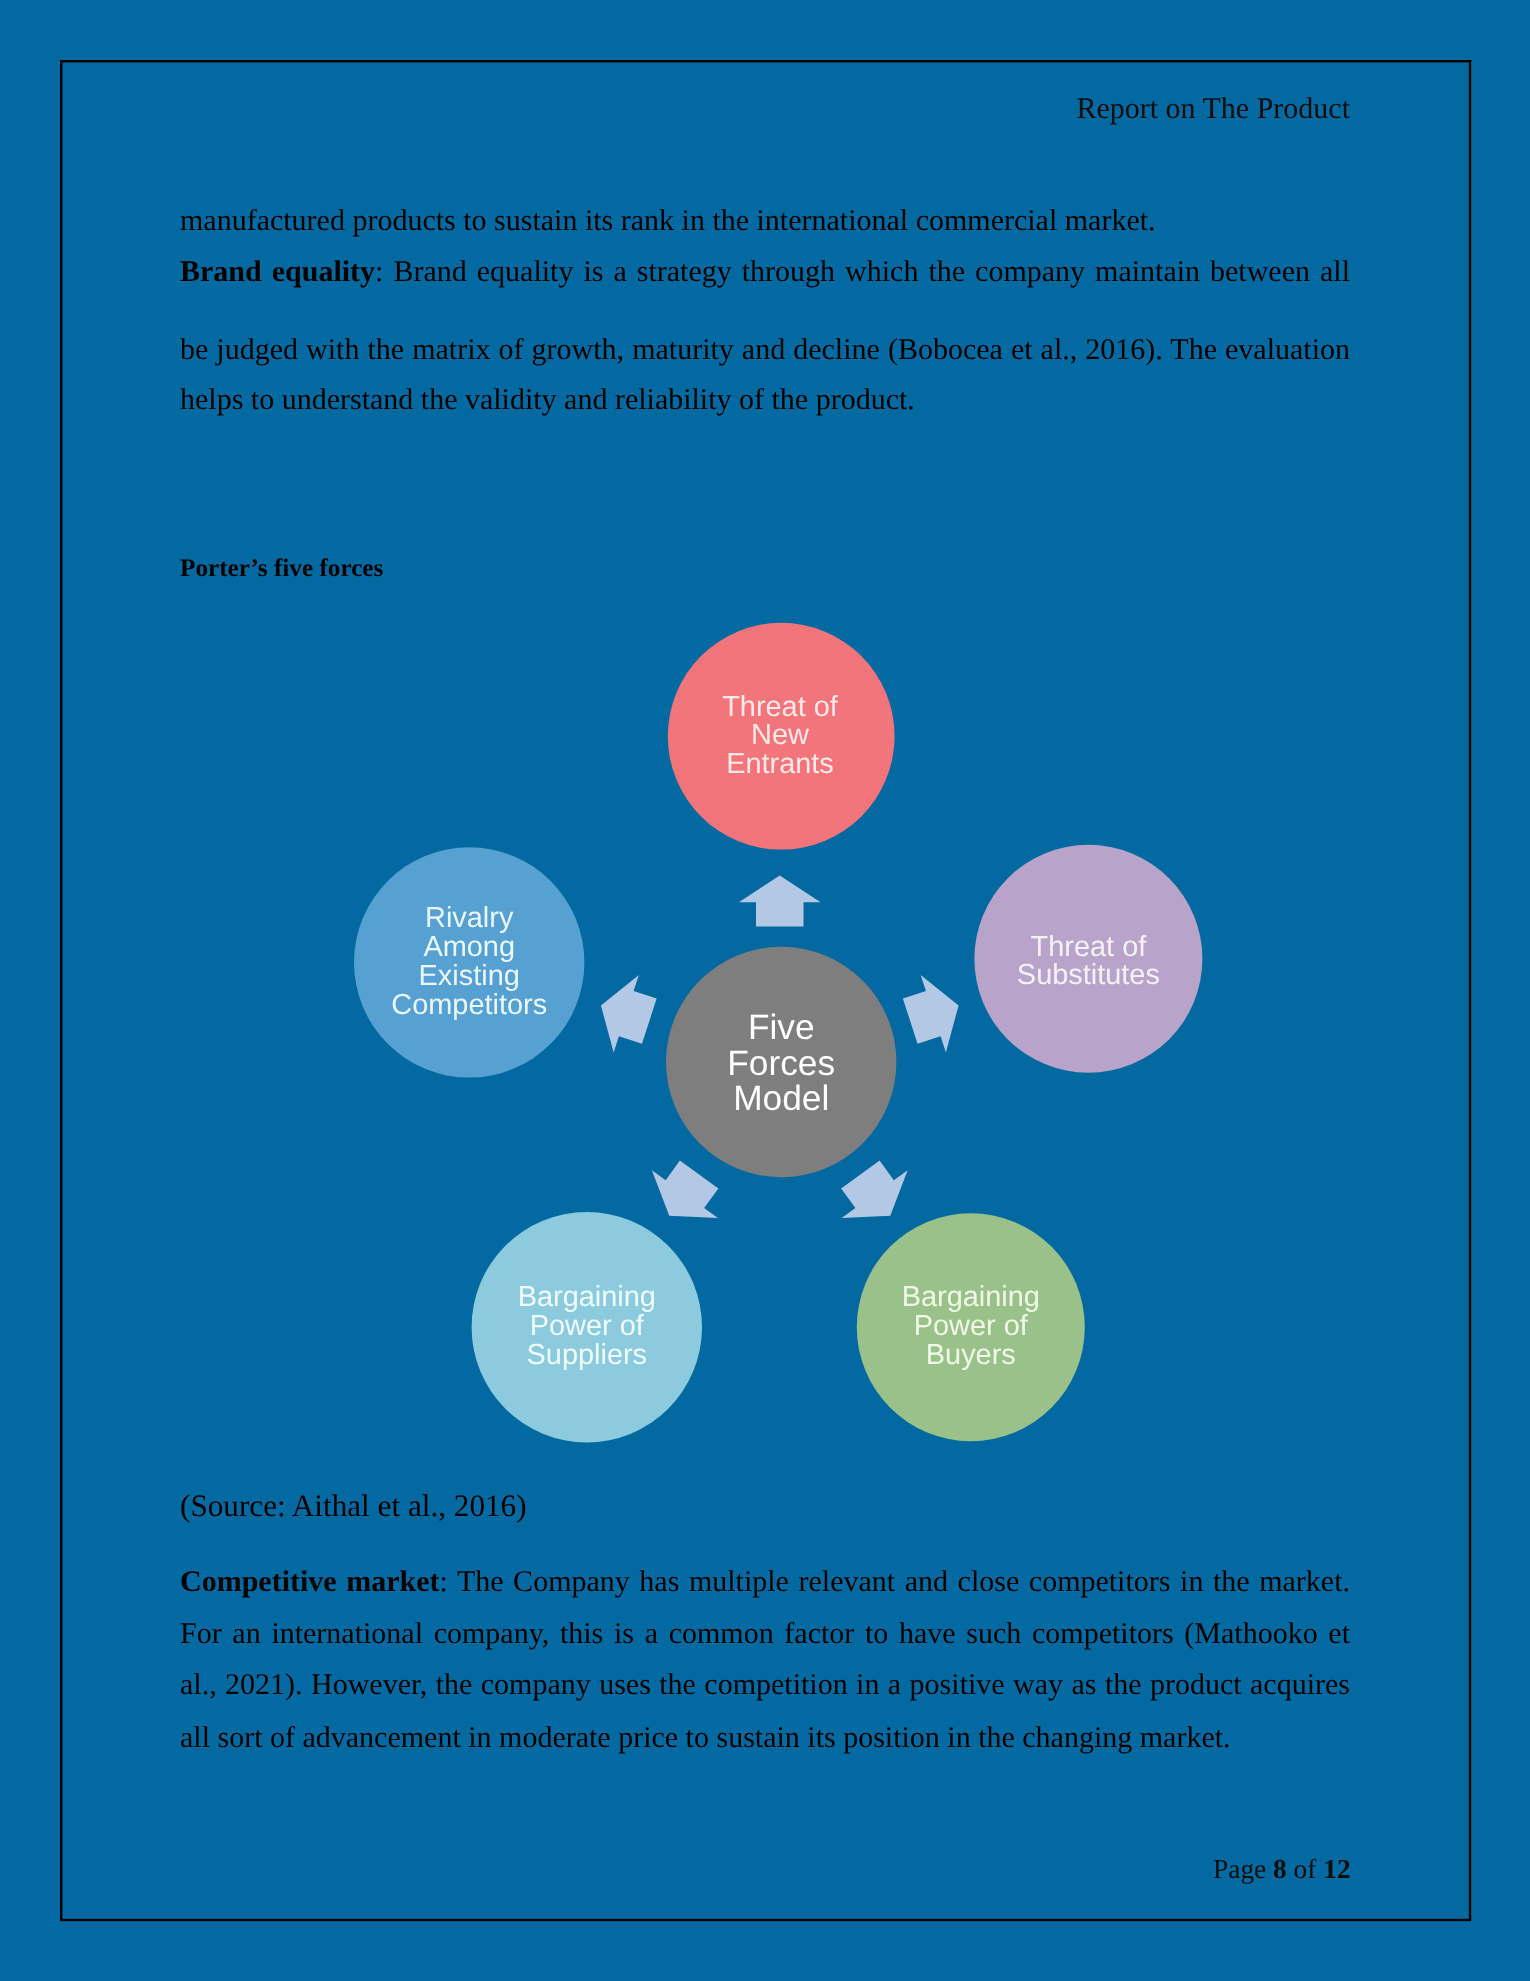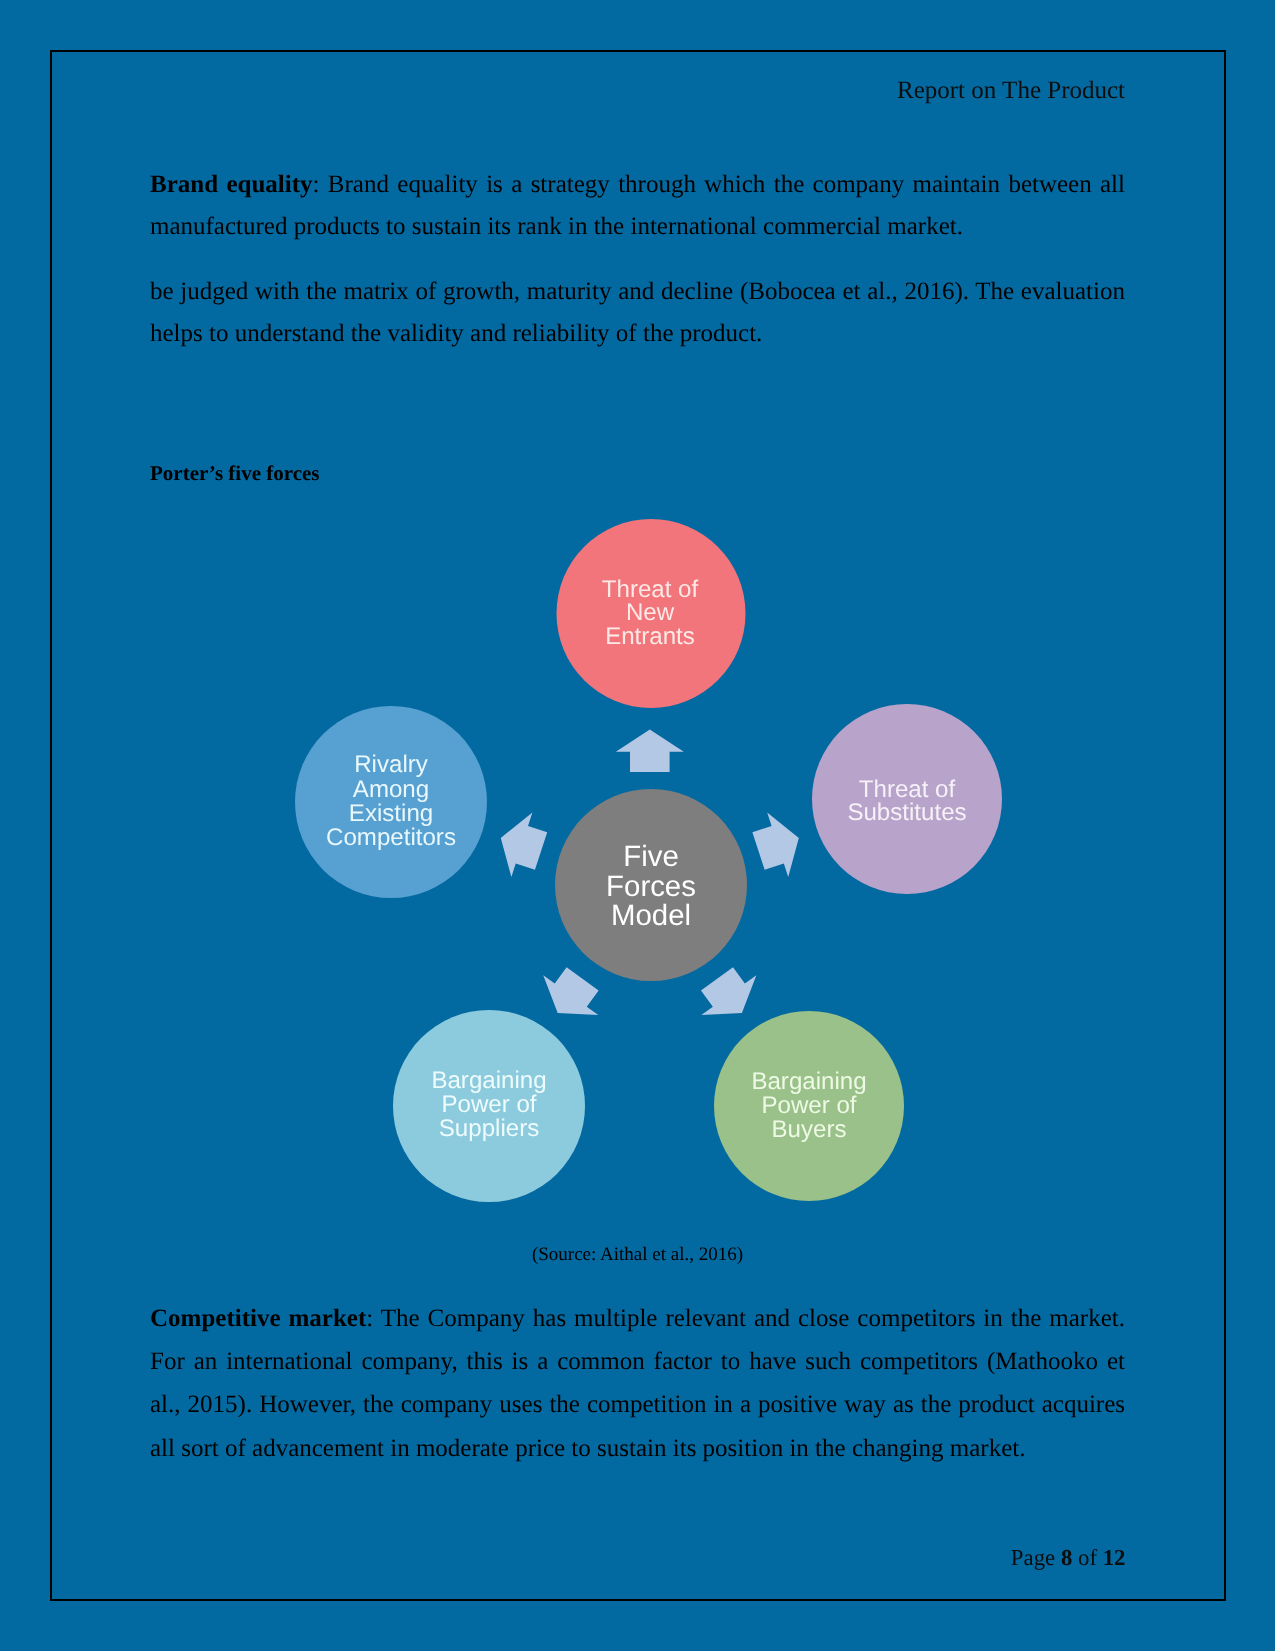--- a/index.html
+++ b/index.html
@@ -22,22 +22,22 @@
 
   .para{position:absolute;left:150px;width:975px;font-size:25px;line-height:42.8px;
         text-align:justify;color:#000;letter-spacing:0px;}
   .p1{top:163.6px;}
   .p2{top:270.6px;}
   .sec{position:absolute;left:150px;top:454px;font-size:21px;font-weight:bold;
        color:#000;line-height:38px;}
 
   .figwrap{position:absolute;left:13px;top:495px;width:1275px;height:735px;filter:blur(0.6px);text-decoration:underline;}
 
-  .caption{position:absolute;left:150px;top:1237.2px;width:975px;text-align:center;
-           font-size:19px;line-height:36px;color:#000;}
+  .caption{position:absolute;left:150px;top:1237.2px;width:975px;text-align:left;
+           font-size:26px;line-height:36px;color:#000;}
 
   .p3{position:absolute;left:150px;top:1296.7px;width:975px;font-size:25px;
       line-height:43.3px;text-align:justify;color:#000;}
 
   .footer{position:absolute;left:150px;top:1519.3px;width:975.5px;text-align:right;
           font-size:22.8px;line-height:30px;color:#0d0d0d;margin-top:24px;}
   .bold{font-weight:bold;}
   .ln{display:block;white-space:nowrap;text-align:left;}
   .ln.just{text-align:justify;text-align-last:justify;}
 </style>
@@ -48,22 +48,22 @@
   <div class="page-border">
       <i class="t"></i>
       <i class="b"></i>
       <i class="l"></i>
       <i class="r"></i>
     </div>
 
   <div class="hdr">Report on The Product</div>
 
   <div class="para p1">
+    <div class="ln"><span>manufactured products to sustain its rank in the international commercial market.</span></div>
     <div class="ln just"><span class="bold">Brand equality</span><span>:</span> <span>Brand equality is a strategy through which the company maintain between all</span></div>
-    <div class="ln"><span>manufactured products to sustain its rank in the international commercial market.</span></div>
   </div>
 
   <div class="para p2">
     <div class="ln just"><span>be judged with the matrix of growth, maturity and decline (Bobocea et al., 2016). The evaluation</span></div>
     <div class="ln"><span>helps to understand the validity and reliability of the product.</span></div>
   </div>
 
   <div class="sec">Porter’s five forces</div>
 
   <div class="figwrap">
@@ -108,21 +108,21 @@
           <text x="638" y="370.9" fill="#ffffff" font-family="&quot;Liberation Sans&quot;, sans-serif" font-size="29.4" text-anchor="middle"><tspan x="638" dy="0">Five</tspan><tspan x="638" dy="29.65">Forces</tspan><tspan x="638" dy="29.65">Model</tspan></text>
         </g>
       </svg>
   </div>
 
   <div class="caption">(Source: Aithal et al., 2016)</div>
 
   <div class="para p3">
     <div class="ln just"><span class="bold">Competitive market</span><span>:</span> <span>The Company has multiple relevant and close competitors in the market.</span></div>
     <div class="ln just"><span>For an international company, this is a common factor to have such competitors (Mathooko et</span></div>
-    <div class="ln just"><span>al., 2015). However, the company uses the competition in a positive way as the product acquires</span></div>
+    <div class="ln just"><span>al., 2021). However, the company uses the competition in a positive way as the product acquires</span></div>
     <div class="ln"><span>all sort of advancement in moderate price to sustain its position in the changing market.</span></div>
   </div>
 
   <div class="footer">
     <span>Page</span>
     <span class="bold">8</span>
     <span>of</span>
     <span class="bold">12</span>
   </div>
 </div>

